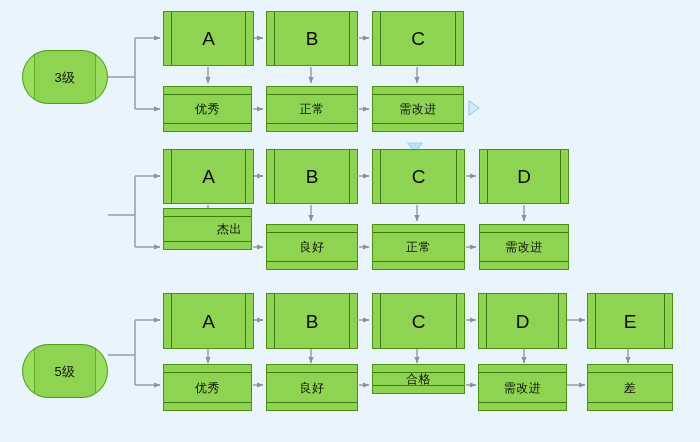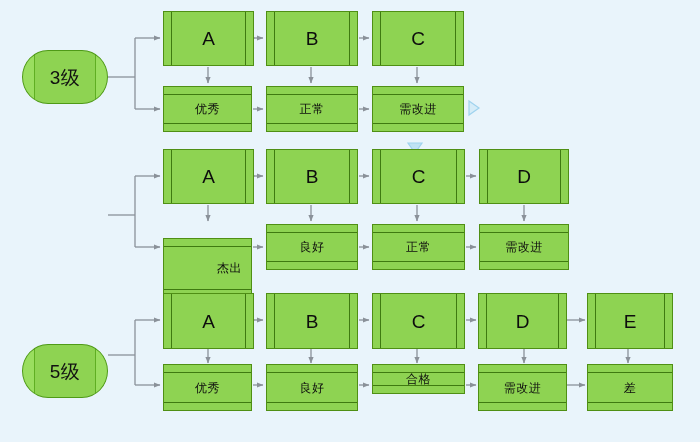--- a/index.html
+++ b/index.html
@@ -39,21 +39,21 @@
         #9ade5f 0px, #9ade5f 11px,
         #5fae22 11px, #5fae22 12.3px,
         #8ed352 12.3px, #8ed352 calc(100% - 12.3px),
         #5fae22 calc(100% - 12.3px), #5fae22 calc(100% - 11px),
         #9ade5f calc(100% - 11px), #9ade5f 100%);
     display: flex;
     align-items: center;
     justify-content: center;
   }
   .cylinder-label {
-    font-size: 19px;
+    font-size: 13px;
     color: #111;
     letter-spacing: 0.5px;
     line-height: 1;
   }
 
   
   .node-v {
     position: absolute;
     box-sizing: border-box;
     border: 1.3px solid #4f8f14;
@@ -203,21 +203,21 @@
   <div class="node-v" style="left:266px; top:149px; width:92px; height:55px;">
     <span class="node-label">B</span>
   </div>
   <div class="node-v" style="left:372px; top:149px; width:93px; height:55px;">
     <span class="node-label">C</span>
   </div>
   <div class="node-v" style="left:479px; top:149px; width:90px; height:55px;">
     <span class="node-label">D</span>
   </div>
 
-  <div class="node-h" style="left:163px; top:238px; width:89px; height:60px;padding-left:44px;">
+  <div class="node-h" style="left:163px; top:208px; width:89px; height:42px;padding-left:44px;">
     <span class="node-label">杰出</span>
   </div>
   <div class="node-h" style="left:266px; top:224px; width:92px; height:46px;">
     <span class="node-label">良好</span>
   </div>
   <div class="node-h" style="left:372px; top:224px; width:93px; height:46px;">
     <span class="node-label">正常</span>
   </div>
   <div class="node-h" style="left:479px; top:224px; width:90px; height:46px;">
     <span class="node-label">需改进</span>

